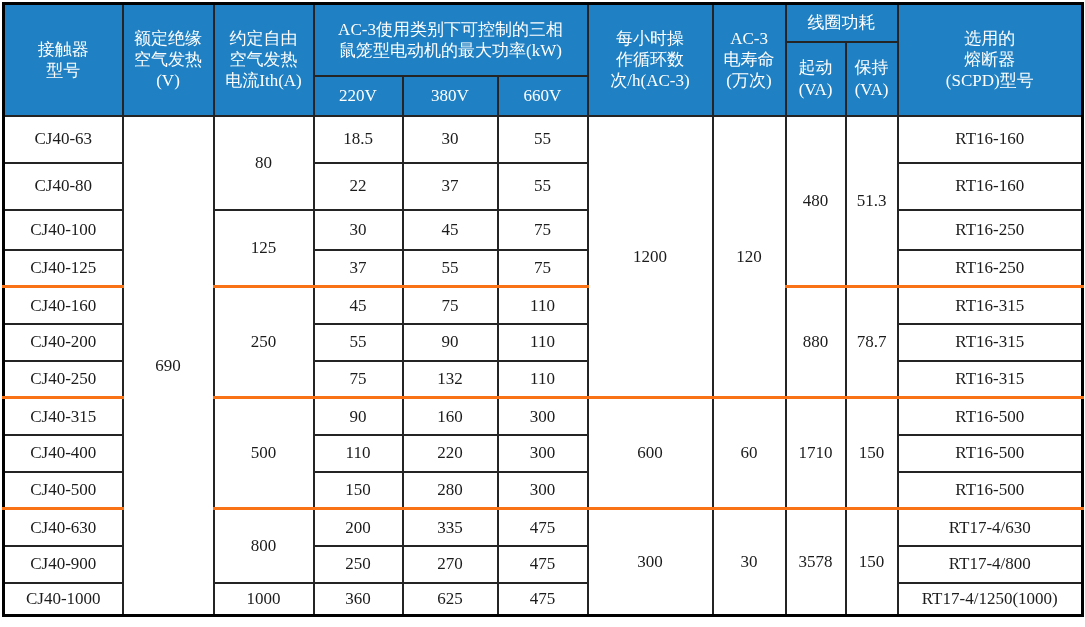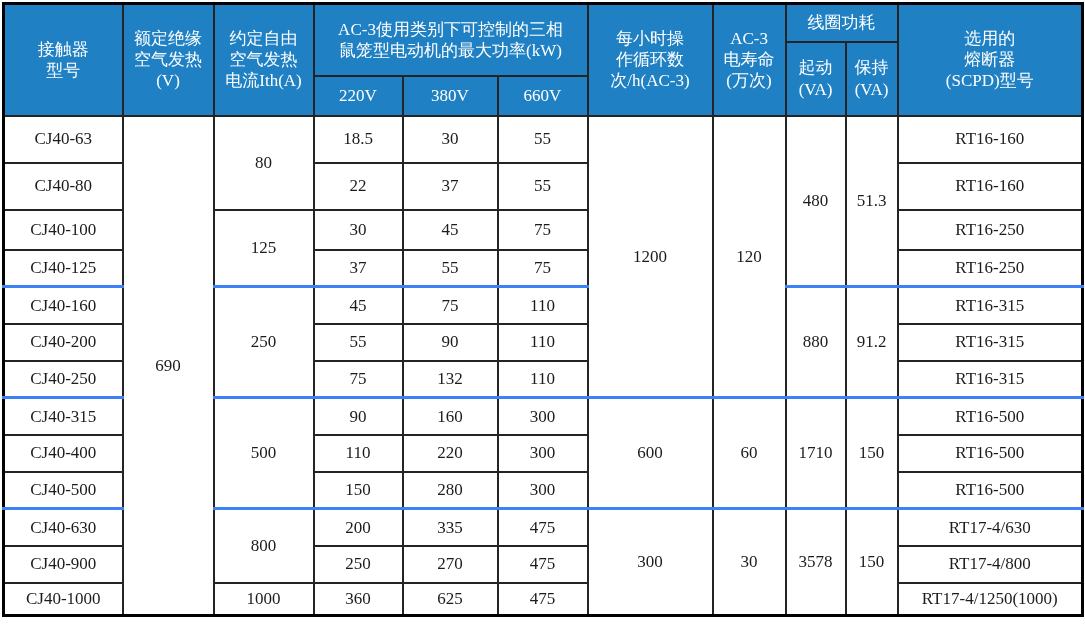--- a/index.html
+++ b/index.html
@@ -37,21 +37,21 @@
     white-space:pre-line;
   }
   thead tr:nth-child(1){height:38px;}
   thead tr:nth-child(2){height:34px;}
   thead tr:nth-child(3){height:40px;}
   tbody tr{height:37px;}
   tbody tr:nth-child(1),tbody tr:nth-child(2){height:47px;}
   tbody tr:nth-child(3){height:40px;}
   tbody tr:nth-child(13){height:33px;}
   tbody td{background:#ffffff;}
-  tr.group-top > td{border-top:3px solid #3b82f6;}
+  tr.group-top > td{border-top:3px solid #f97316;}
   td[data-name="cell-fuse"]{padding:0 1px;}
 </style>
 </head>
 <body>
 
 <table data-name="contactor-spec-table">
   <colgroup>
     <col style="width:119px">
       <col style="width:91px">
       <col style="width:100px">
@@ -134,21 +134,21 @@
       <td data-name="cell-kw660">75</td>
       <td data-name="cell-fuse">RT16-250</td>
     </tr>
     <tr class="group-top" data-name="table-row">
       <td data-name="cell-model">CJ40-160</td>
       <td rowspan="3" data-name="cell-ith">250</td>
       <td data-name="cell-kw220">45</td>
       <td data-name="cell-kw380">75</td>
       <td data-name="cell-kw660">110</td>
       <td rowspan="3" data-name="cell-coil-start">880</td>
-      <td rowspan="3" data-name="cell-coil-hold">91.2</td>
+      <td rowspan="3" data-name="cell-coil-hold">78.7</td>
       <td data-name="cell-fuse">RT16-315</td>
     </tr>
     <tr data-name="table-row">
       <td data-name="cell-model">CJ40-200</td>
       <td data-name="cell-kw220">55</td>
       <td data-name="cell-kw380">90</td>
       <td data-name="cell-kw660">110</td>
       <td data-name="cell-fuse">RT16-315</td>
     </tr>
     <tr data-name="table-row">

